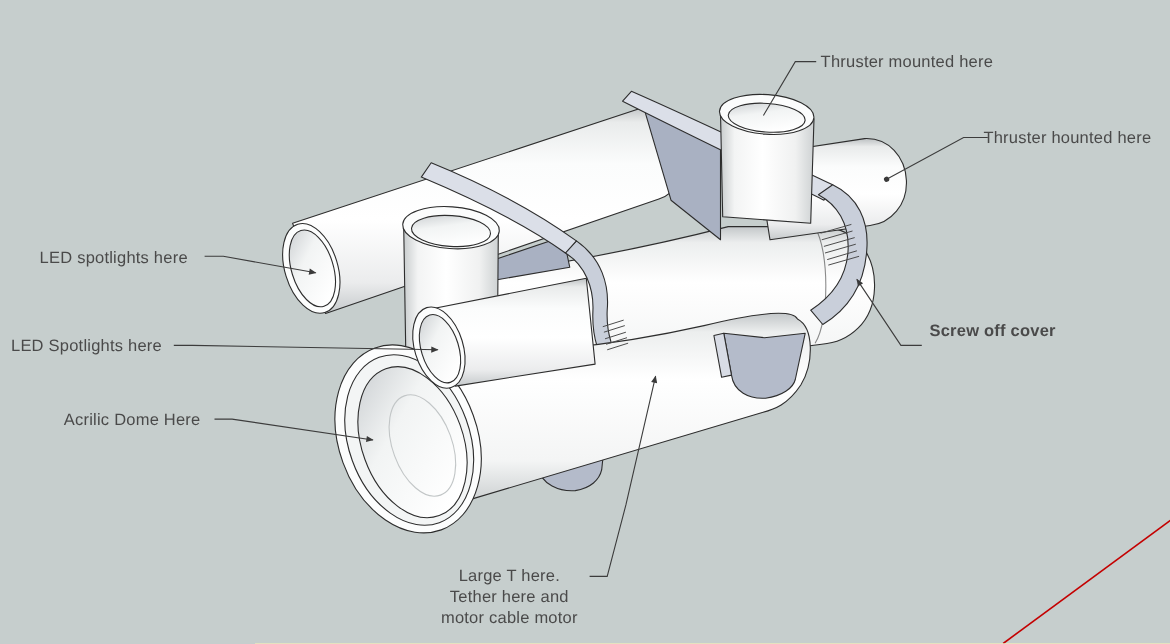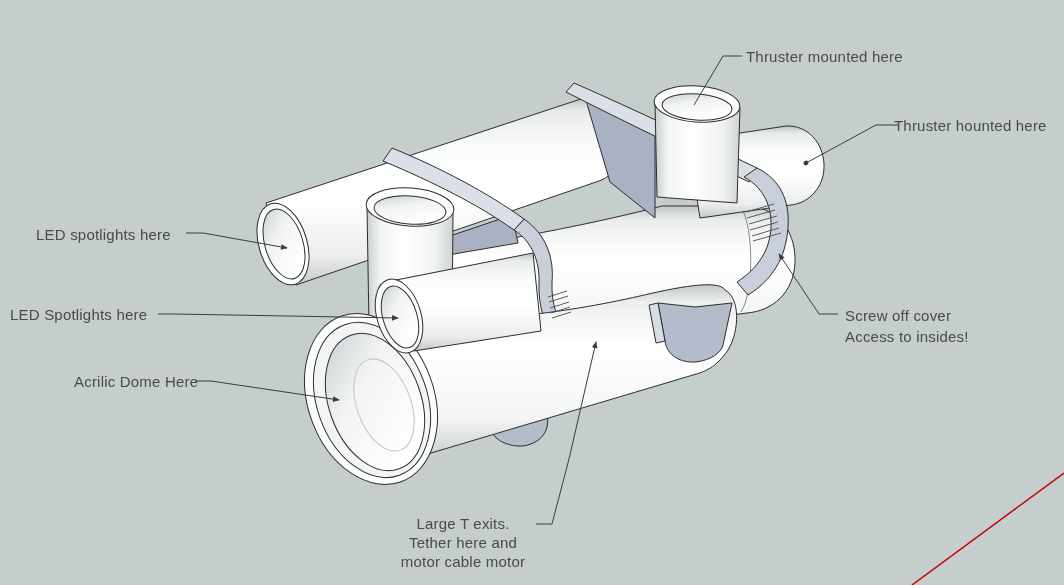--- a/index.html
+++ b/index.html
@@ -170,26 +170,25 @@
   </svg>
 
   <div class="lbl" style="left:746px;top:47px;">Thruster mounted here</div>
 
   <div class="lbl" style="left:894px;top:116px;">Thruster hounted here</div>
 
   <div class="lbl" style="left:36px;top:225px;">LED spotlights here</div>
 
   <div class="lbl" style="left:10px;top:305px;">LED Spotlights here</div>
 
-  <div class="lbl" style="left:74px;top:372px;">Acrilic Dome Here</div>
+  <div class="lbl" style="left:58px;top:372px;">Acrilic Dome Here</div>
 
-  <div class="lbl two-line" style="left:845px;top:305px;">
+  <div class="lbl two-line" style="left:845px;top:290px;font-weight:bold;">
     <div>Screw off cover</div>
-    <div>Access to insides!</div>
   </div>
 
   <div class="lbl centered" style="left:390px;top:514px;width:146px;">
-    <div>Large T exits.</div>
+    <div>Large T here.</div>
     <div>Tether here and</div>
     <div>motor cable motor</div>
   </div>
 
 </div>
 
 </body></html>

